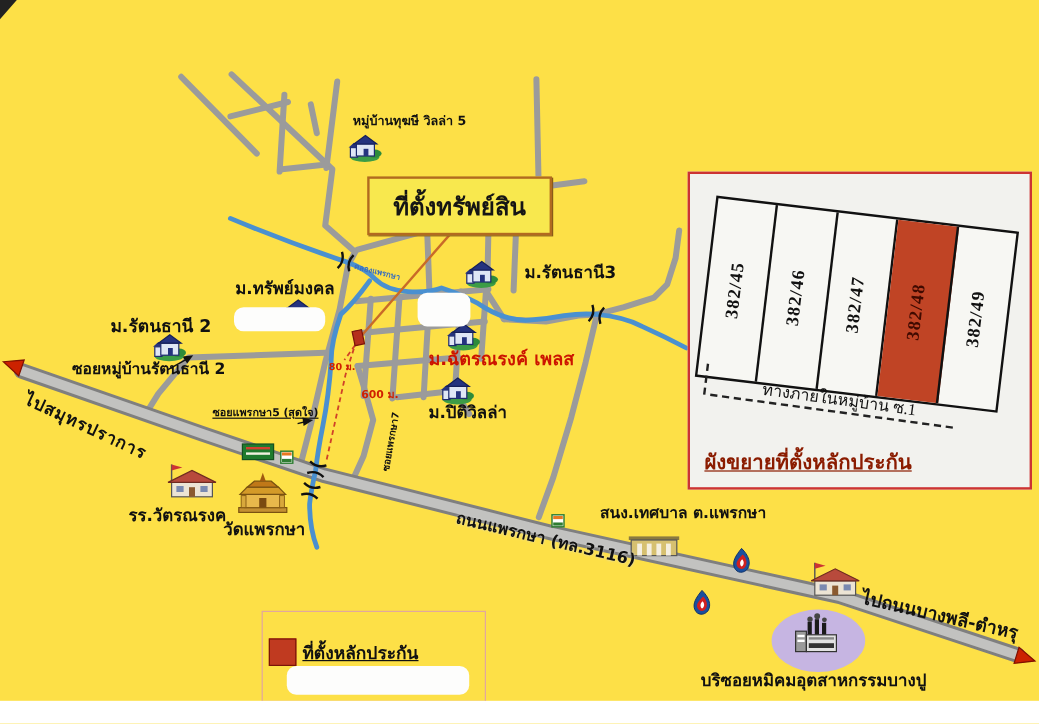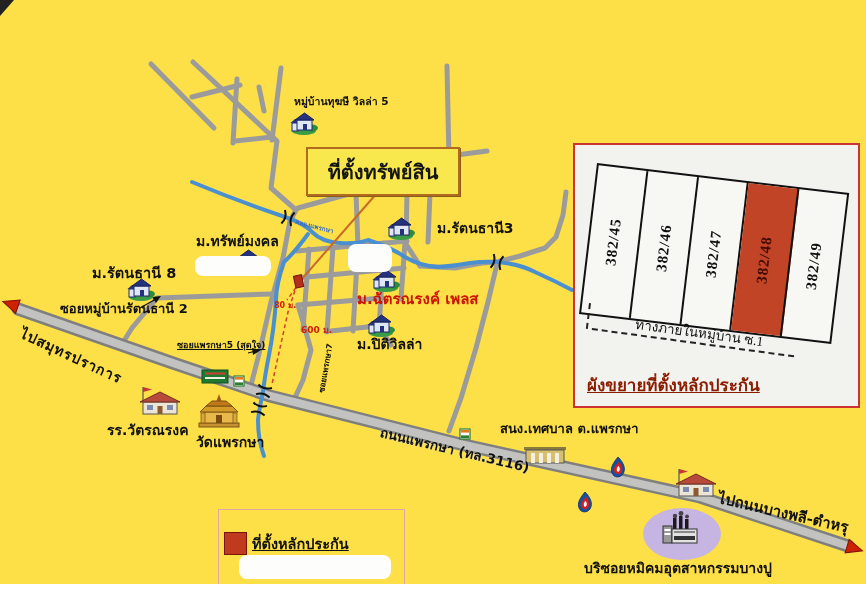--- a/index.html
+++ b/index.html
@@ -204,35 +204,35 @@
       <rect x="-10" y="-3.5" width="20" height="2" fill="#d04030"></rect>
       <rect x="-10" y="1" width="20" height="2" fill="#f0f0e0"></rect>
     </g>
   </svg>
 
   <div class="whiteout" style="left:195px;top:256px;width:76px;height:20px;"></div>
   <div class="whiteout" style="left:348px;top:244px;width:44px;height:28px;"></div>
 
   <div class="lbl" style="left:294px;top:96px;font-size:10.5px;font-weight:600;">หมู่บ้านทุฆษี วิลล่า 5</div>
   <div class="lbl b" style="left:196px;top:234px;font-size:14px;">ม.ทรัพย์มงคล</div>
-  <div class="lbl b" style="left:92px;top:266px;font-size:14.5px;">ม.รัตนธานี 8</div>
+  <div class="lbl b" style="left:92px;top:266px;font-size:14.5px;">ม.รัตนธานี 2</div>
   <div class="lbl b" style="left:60px;top:302px;font-size:13px;">ซอยหมู่บ้านรัตนธานี 2</div>
   <div class="lbl b" style="left:437px;top:221px;font-size:14px;">ม.รัตนธานี3</div>
   <div class="lbl b red" style="left:357px;top:291px;font-size:15px;">ม.ฉัตรณรงค์ เพลส</div>
   <div class="lbl b" style="left:357px;top:337px;font-size:14px;">ม.ปิติวิลล่า</div>
   <div class="lbl b" style="left:177px;top:341px;font-size:9px;text-decoration:underline;">ซอยแพรกษา5 (สุดใจ)</div>
   <div class="lbl b rot" style="left:318px;top:392px;font-size:8px;transform:rotate(-80deg);">ซอยแพรกษา7</div>
   <div class="lbl canal-lbl rot" style="left:296px;top:219px;font-size:6.5px;transform:rotate(14deg);">คลองแพรกษา</div>
   <div class="lbl measure" style="left:274px;top:302px;font-size:8px;">80 ม.</div>
   <div class="lbl measure" style="left:261px;top:326px;font-size:9px;margin-left:40px;">600 ม.</div>
   <div class="lbl rot" style="left:24px;top:326px;font-size:14px;font-weight:600;letter-spacing:1px;transform:rotate(25deg);">ไปสมุทรปราการ</div>
   <div class="lbl b rot" style="left:382px;top:425px;font-size:13.5px;transform:rotate(13.5deg);text-shadow:0 0 2px #d8d8d6;">ถนนแพรกษา (ทล.3116)</div>
   <div class="lbl b" style="left:500px;top:422px;font-size:13px;">สนง.เทศบาล ต.แพรกษา</div>
   <div class="lbl b" style="left:107px;top:423px;font-size:14px;">รร.วัตรณรงค</div>
-  <div class="lbl b" style="left:196px;top:435px;font-size:14px;">วัดแพรกษา</div>
+  <div class="lbl b" style="left:186px;top:435px;font-size:14px;">วัดแพรกษา</div>
   <div class="lbl b rot" style="left:720px;top:490px;font-size:15px;transform:rotate(13deg);">ไปถนนบางพลี-ตำหรุ</div>
   <div class="lbl b" style="left:584px;top:561px;font-size:14px;">บริซอยหมิคมอุตสาหกรรมบางปู</div>
 
   <div id="banner">ที่ตั้งทรัพย์สิน</div>
 
   <div id="inset">
     <div id="plotBlock">
       <div class="plot">
           <span>382/45</span>
         </div>

